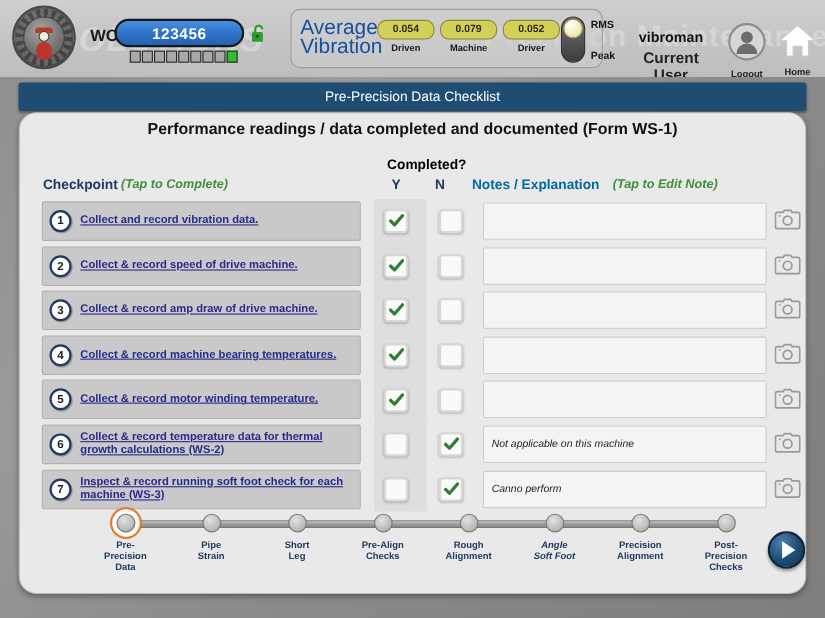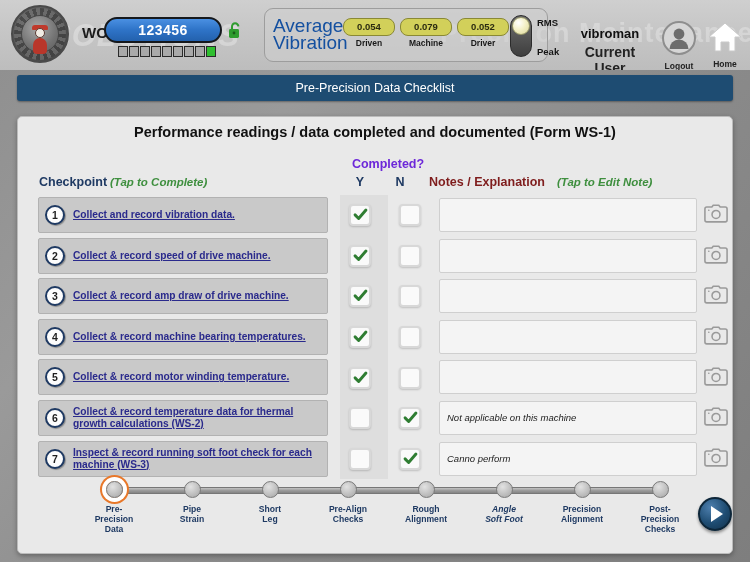--- a/index.html
+++ b/index.html
@@ -143,43 +143,43 @@
   .title-bar {
     position: absolute; left: 17px; top: 75px; width: 716px; height: 26px;
     background: #1e4c72; border-radius: 3px;
     display: flex; align-items: center; justify-content: center;
     box-shadow: 0 1px 2px rgba(0,0,0,.35);
   }
   .title-bar span { font-size: 12.5px; color: #ffffff; }
 
   
   .card {
-    position: absolute; left: 17px; top: 116px; width: 716px; height: 438px;
-    background: #e9e9e9; border: 1px solid #bbb; border-radius: 5px;
+    position: absolute; left: 17px; top: 102px; width: 716px; height: 438px;
+    background: #e9e9e9; border: 1px solid #bbb; border-radius: 16px;
     box-shadow: 0 2px 5px rgba(0,0,0,.3);
     overflow: hidden;
   }
   .subtitle {
     position: absolute; left: 0; top: 7px; width: 100%;
     text-align: center; font-size: 14.5px; font-weight: bold; color: #111;
   }
 
   
   .col-completed {
     position: absolute; left: 322px; top: 40px; width: 96px;
-    text-align: center; font-size: 12.5px; font-weight: bold; color: #6d28d9;
+    text-align: center; font-size: 12.5px; font-weight: bold; color: #000000;
   }
   .col-head-row {
     position: absolute; left: 0; top: 58px; width: 100%; height: 20px;
   }
   .ch-checkpoint { position: absolute; left: 21px; top: 0; font-size: 12.5px; font-weight: bold; color: #1f3a63; }
   .ch-tap1 { position: absolute; left: 92px; top: 1px; font-size: 11.5px; font-style: italic; font-weight: bold; color: #3f8f3f; }
   .ch-y { position: absolute; left: 322px; top: 0; width: 40px; text-align: center; font-size: 12.5px; font-weight: bold; color: #1f3a63; }
   .ch-n { position: absolute; left: 362px; top: 0; width: 40px; text-align: center; font-size: 12.5px; font-weight: bold; color: #1f3a63; }
-  .ch-notes { position: absolute; left: 411px; top: 0; font-size: 12.5px; font-weight: bold; color: #7f1d1d; }
+  .ch-notes { position: absolute; left: 411px; top: 0; font-size: 12.5px; font-weight: bold; color: #0369a1; }
   .ch-tap2 { position: absolute; left: 539px; top: 1px; font-size: 11.5px; font-style: italic; font-weight: bold; color: #3f8f3f; }
 
   
   .rows { position: absolute; left: 0; top: 78px; width: 100%; }
   .row { position: relative; height: 40.6px; }
   .row .task {
     position: absolute; left: 20px; top: 2px; width: 290px; height: 36px;
     background: #c9c9c9; border: 1px solid #b2b2b2; border-radius: 2px;
     display: flex; align-items: center;
   }

